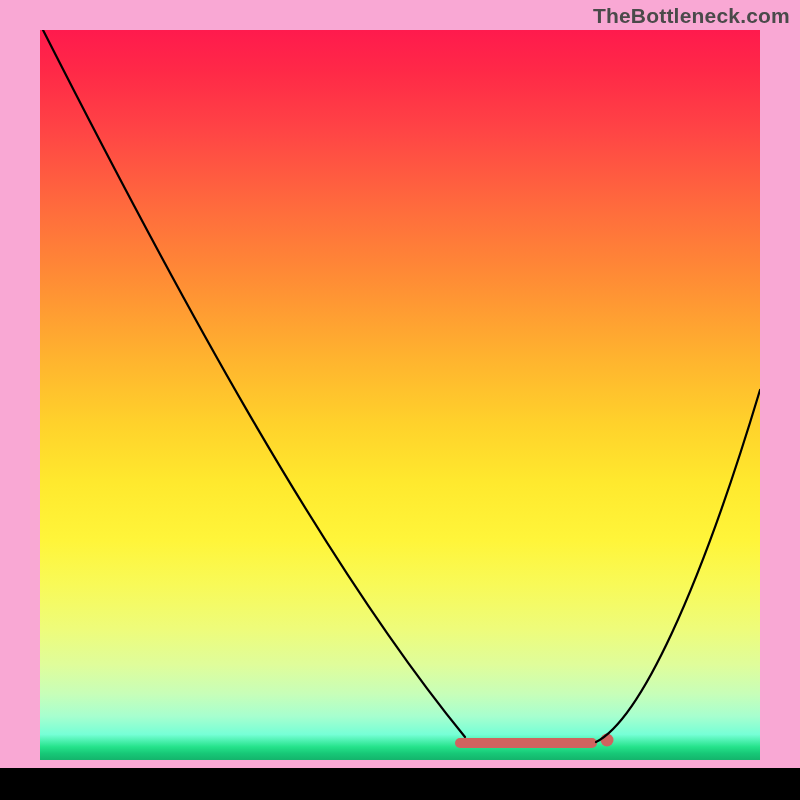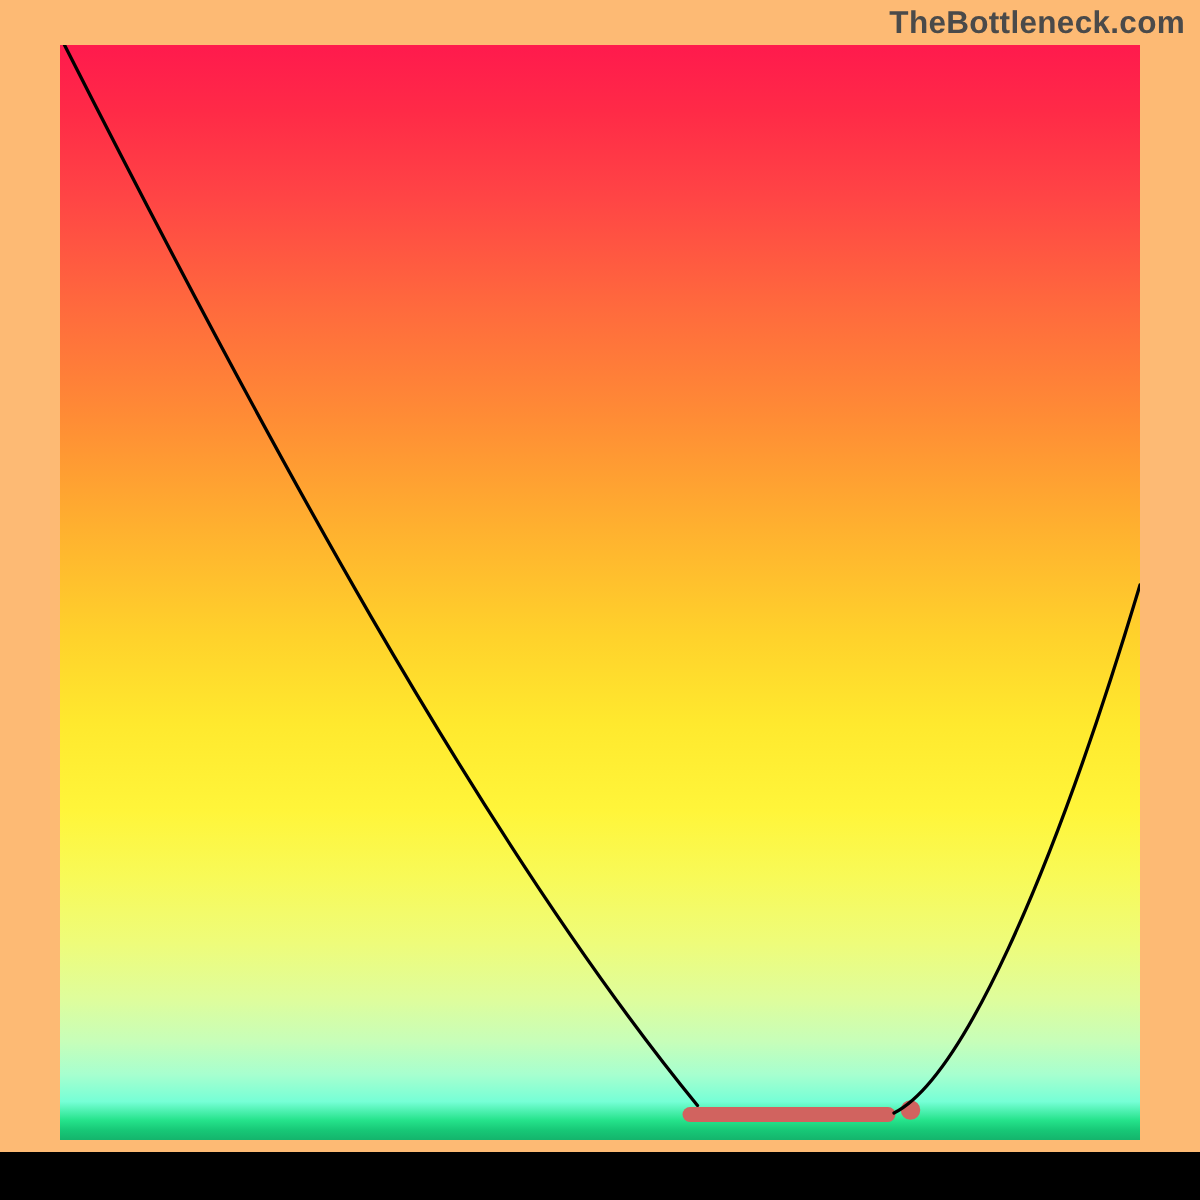--- a/index.html
+++ b/index.html
@@ -8,21 +8,21 @@
     width: 800px;
     height: 800px;
     background: #000;
     overflow: hidden;
     font-family: Arial, Helvetica, sans-serif;
   }
   .frame {
     position: relative;
     width: 800px;
     height: 768px;
-    background: #fdba74;
+    background: #f9a8d4;
     text-align: center;
   }
   .watermark {
     position: absolute;
     top: 4px;
     right: 10px;
     color: #4a4a4a;
     font-size: 21px;
     font-weight: 600;
     letter-spacing: 0.2px;

